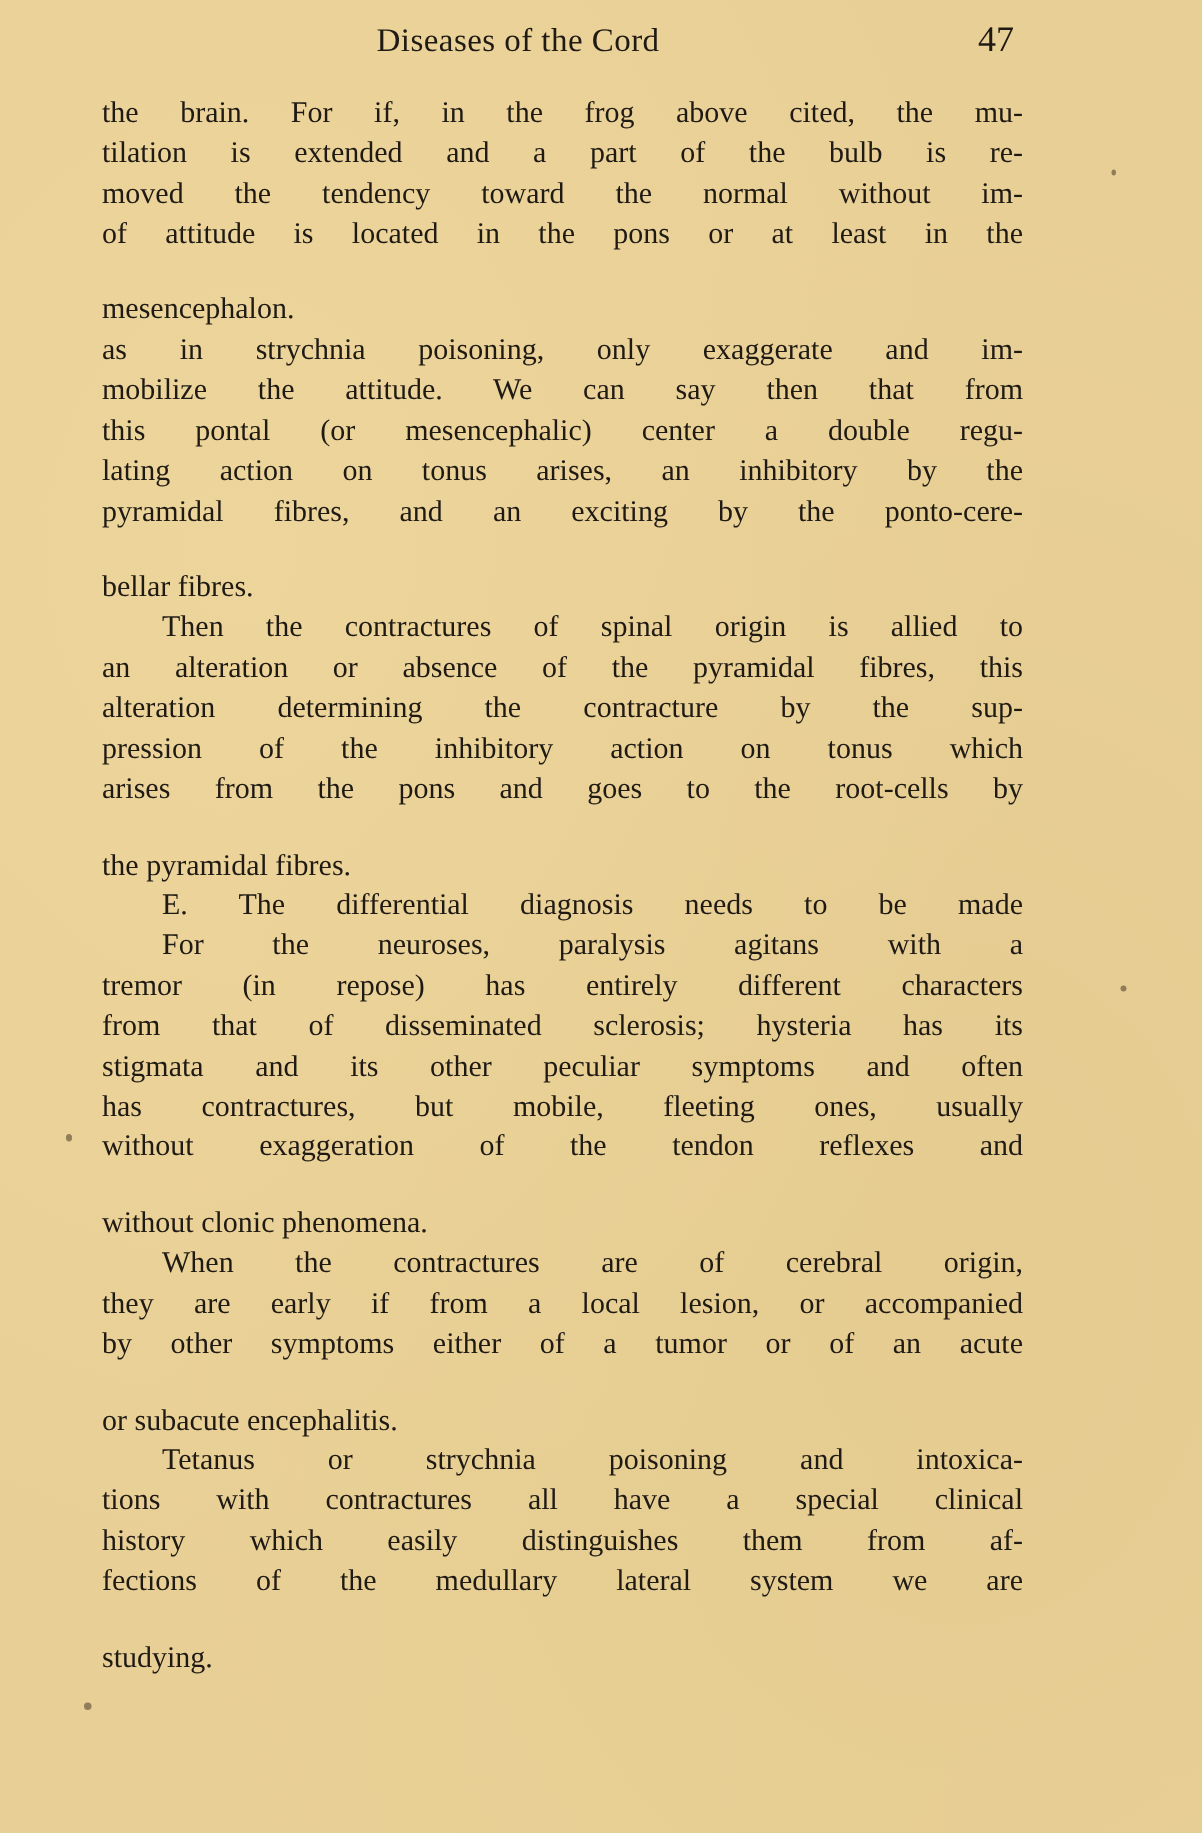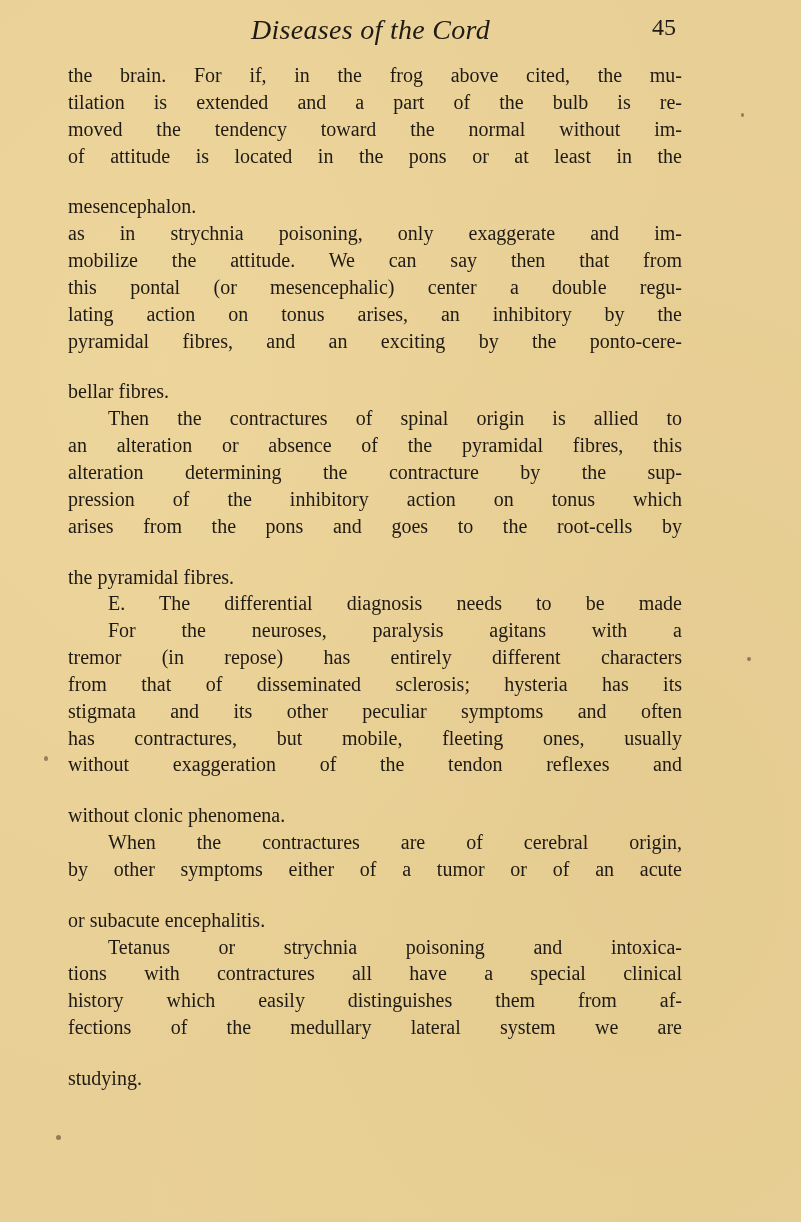--- a/index.html
+++ b/index.html
@@ -30,22 +30,21 @@
       position: absolute;
       top: 14px;
       left: 0;
       width: 801px;
       height: 40px;
     }
     .running-title {
       position: absolute;
       left: 251px;
       top: 0;
-      font-style: italic;
-      font-size: 28px;
+      font-size: 22px;
       letter-spacing: 0.3px;
       white-space: nowrap;
     }
     .page-number {
       position: absolute;
       left: 652px;
       top: 0;
       font-size: 24px;
       white-space: nowrap;
     }
@@ -79,21 +78,21 @@
       opacity: 0.7;
     }
   </style>
 </head>
 <body>
 
 <div class="page">
 
   <div class="running-head">
     <span class="running-title">Diseases of the Cord</span>
-    <span class="page-number">45</span>
+    <span class="page-number">47</span>
   </div>
 
   <div class="body-text">
 
     <div>
       <span class="line">the brain.  For if, in the frog above cited, the mu-</span>
       <span class="line">tilation is extended and a part of the bulb is re-</span>
       <span class="line">moved the tendency toward the normal without im-</span>
       <span class="line">of attitude is located in the pons or at least in the</span>
       <span class="line last">mesencephalon.</span>
@@ -126,20 +125,21 @@
       <span class="line">tremor (in repose) has entirely different characters</span>
       <span class="line">from that of disseminated sclerosis; hysteria has its</span>
       <span class="line">stigmata and its other peculiar symptoms and often</span>
       <span class="line">has contractures, but mobile, fleeting ones, usually</span>
       <span class="line">without exaggeration of the tendon reflexes and</span>
       <span class="line last">without clonic phenomena.</span>
     </div>
 
     <div>
       <span class="line indent">When the contractures are of cerebral origin,</span>
+      <span class="line">they are early if from a local lesion, or accompanied</span>
       <span class="line">by other symptoms either of a tumor or of an acute</span>
       <span class="line last">or subacute encephalitis.</span>
     </div>
 
     <div>
       <span class="line indent">Tetanus or strychnia poisoning and intoxica-</span>
       <span class="line">tions with contractures all have a special clinical</span>
       <span class="line">history which easily distinguishes them from af-</span>
       <span class="line">fections of the medullary lateral system we are</span>
       <span class="line last">studying.</span>

